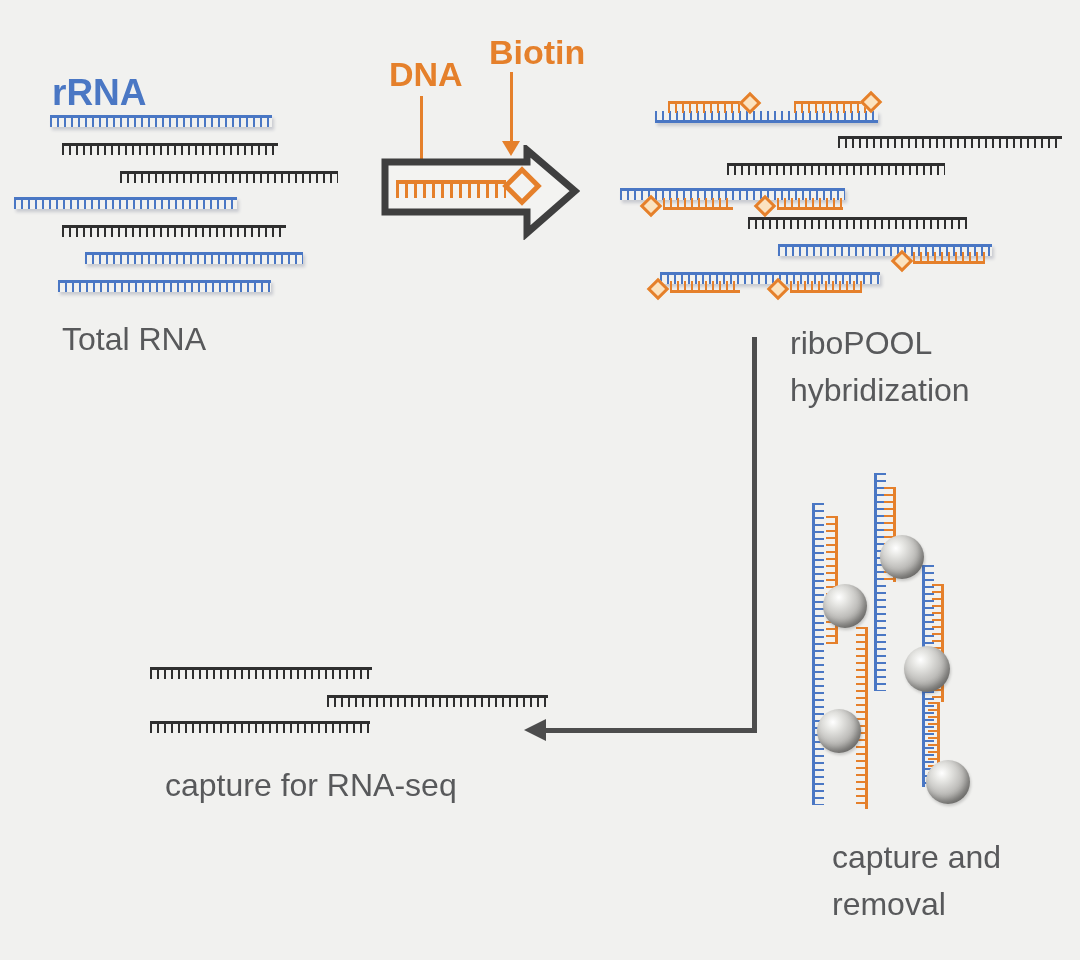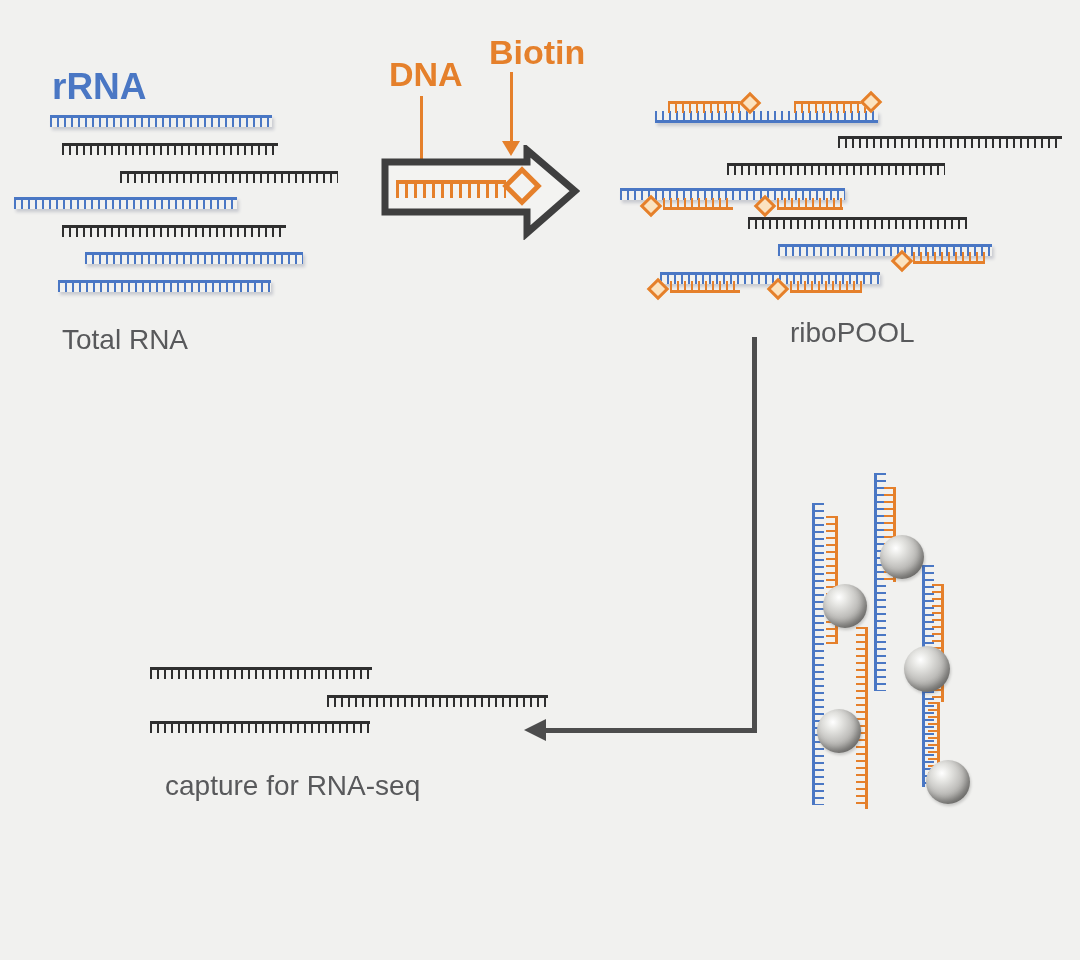--- a/index.html
+++ b/index.html
@@ -24,52 +24,55 @@
     background:repeating-linear-gradient(180deg,currentColor 0 2px,transparent 2px 7px);}
   
   .diamond{position:absolute;width:16px;height:16px;box-sizing:border-box;
     border:3px solid var(--orange);background:#fbe3c0;transform:rotate(45deg);}
   .diamond.big{width:28px;height:28px;border:5px solid var(--orange);background:transparent;}
   
   .bead{position:absolute;border-radius:50%;
     background:radial-gradient(circle at 36% 30%,#ffffff 0%,#e8e8e5 18%,#bdbcb9 50%,#8f8e8b 78%,#777672 100%);
     box-shadow:inset -3px -4px 6px rgba(0,0,0,.25),1px 2px 3px rgba(0,0,0,.18);}
   
-  .caption{position:absolute;color:var(--text);font-size:28px;line-height:47px;}
+  .caption{position:absolute;color:var(--text);font-size:32px;line-height:47px;}
   .tag{position:absolute;font-weight:bold;}
   .tag.blue{color:var(--blue);font-size:37px;}
   .tag.orange{color:var(--orange);font-size:34px;}
   
   .vline{position:absolute;width:5px;background:var(--arrow);}
   .hline{position:absolute;height:5px;background:var(--arrow);}
   .arrowhead-left{position:absolute;width:0;height:0;
     border-top:11px solid transparent;border-bottom:11px solid transparent;
     border-right:22px solid var(--arrow);}
   .oline{position:absolute;width:3px;background:var(--orange);}
   .oarrow-down{position:absolute;width:0;height:0;
     border-left:9px solid transparent;border-right:9px solid transparent;
     border-top:15px solid var(--orange);}
   
   .probe-main{position:absolute;height:14px;border-top:4px solid var(--orange);color:var(--orange);
     background:repeating-linear-gradient(90deg,currentColor 0 3px,transparent 3px 9px);}
 </style>
 </head>
 <body style="--bg: #f1f1ef; --blue: #4a77c4; --orange: #e5802b; --text: #58595b; --arrow: #4d4d4d;">
 
-<span class="tag blue" style="left:52px;top:66px;">rRNA</span>
+<span class="tag blue" style="left:52px;top:72px;">rRNA</span>
 <span class="tag orange" style="left:389px;top:55px;">DNA</span>
 <span class="tag orange" style="left:489px;top:33px;">Biotin</span>
 
 <div class="caption" style="left:62px;top:316px;">
   <div>Total RNA</div>
 </div>
-<div class="caption" style="left:790px;top:309px;">
+<div class="caption" style="left:790px;top:320px;">
   <div>riboPOOL</div>
+  <div>hybridization</div>
 </div>
 <div class="caption" style="left:832px;top:834px;">
+  <div>capture and</div>
+  <div>removal</div>
 </div>
 <div class="caption" style="left:165px;top:762px;">capture for RNA-seq</div>
 
 <div class="oline" style="left:420px;top:96px;height:66px;"></div>
 <div class="oarrow-down" style="left:412px;top:161px;"></div>
 <div class="oline" style="left:510px;top:72px;height:70px;"></div>
 <div class="oarrow-down" style="left:502px;top:141px;"></div>
 
 <svg class="abs" style="left:380px;top:145px;" width="200" height="95" viewBox="0 0 200 95">
   <polygon points="5,17 147,17 147,5 195,46 147,88 147,67 5,67" fill="#f3f3f1" stroke="#3f3f3f" stroke-width="7" stroke-linejoin="miter"></polygon>

